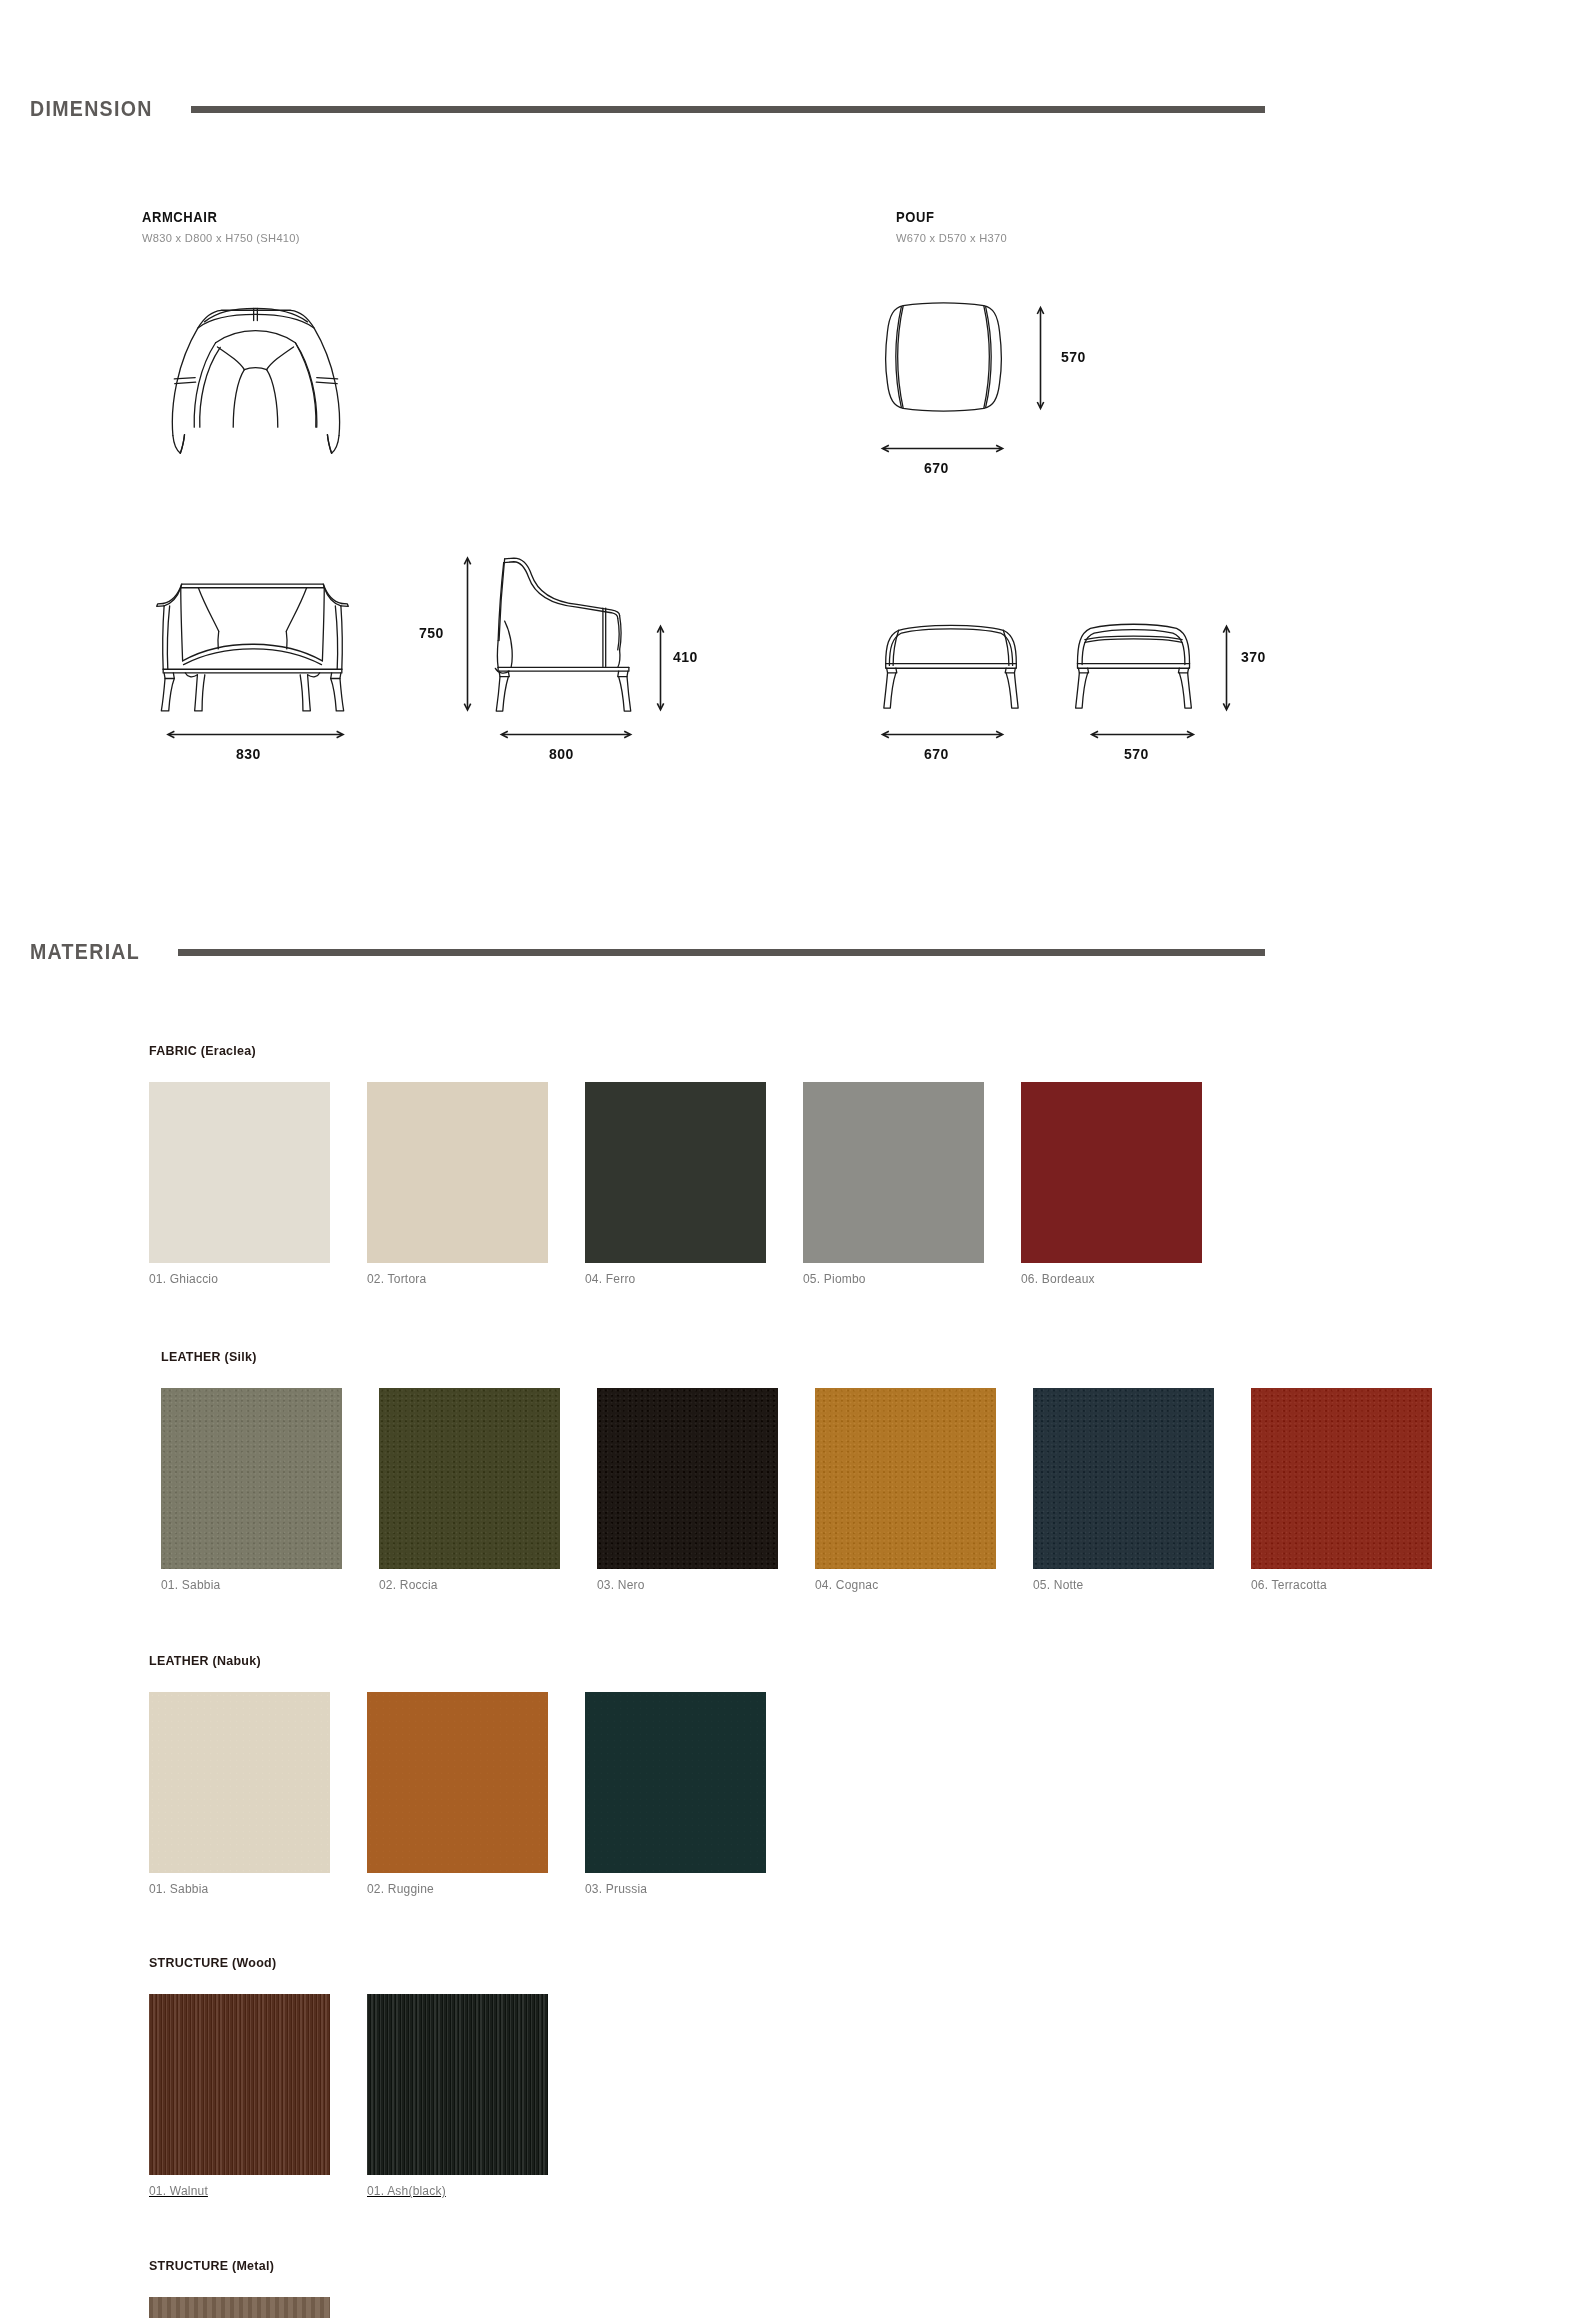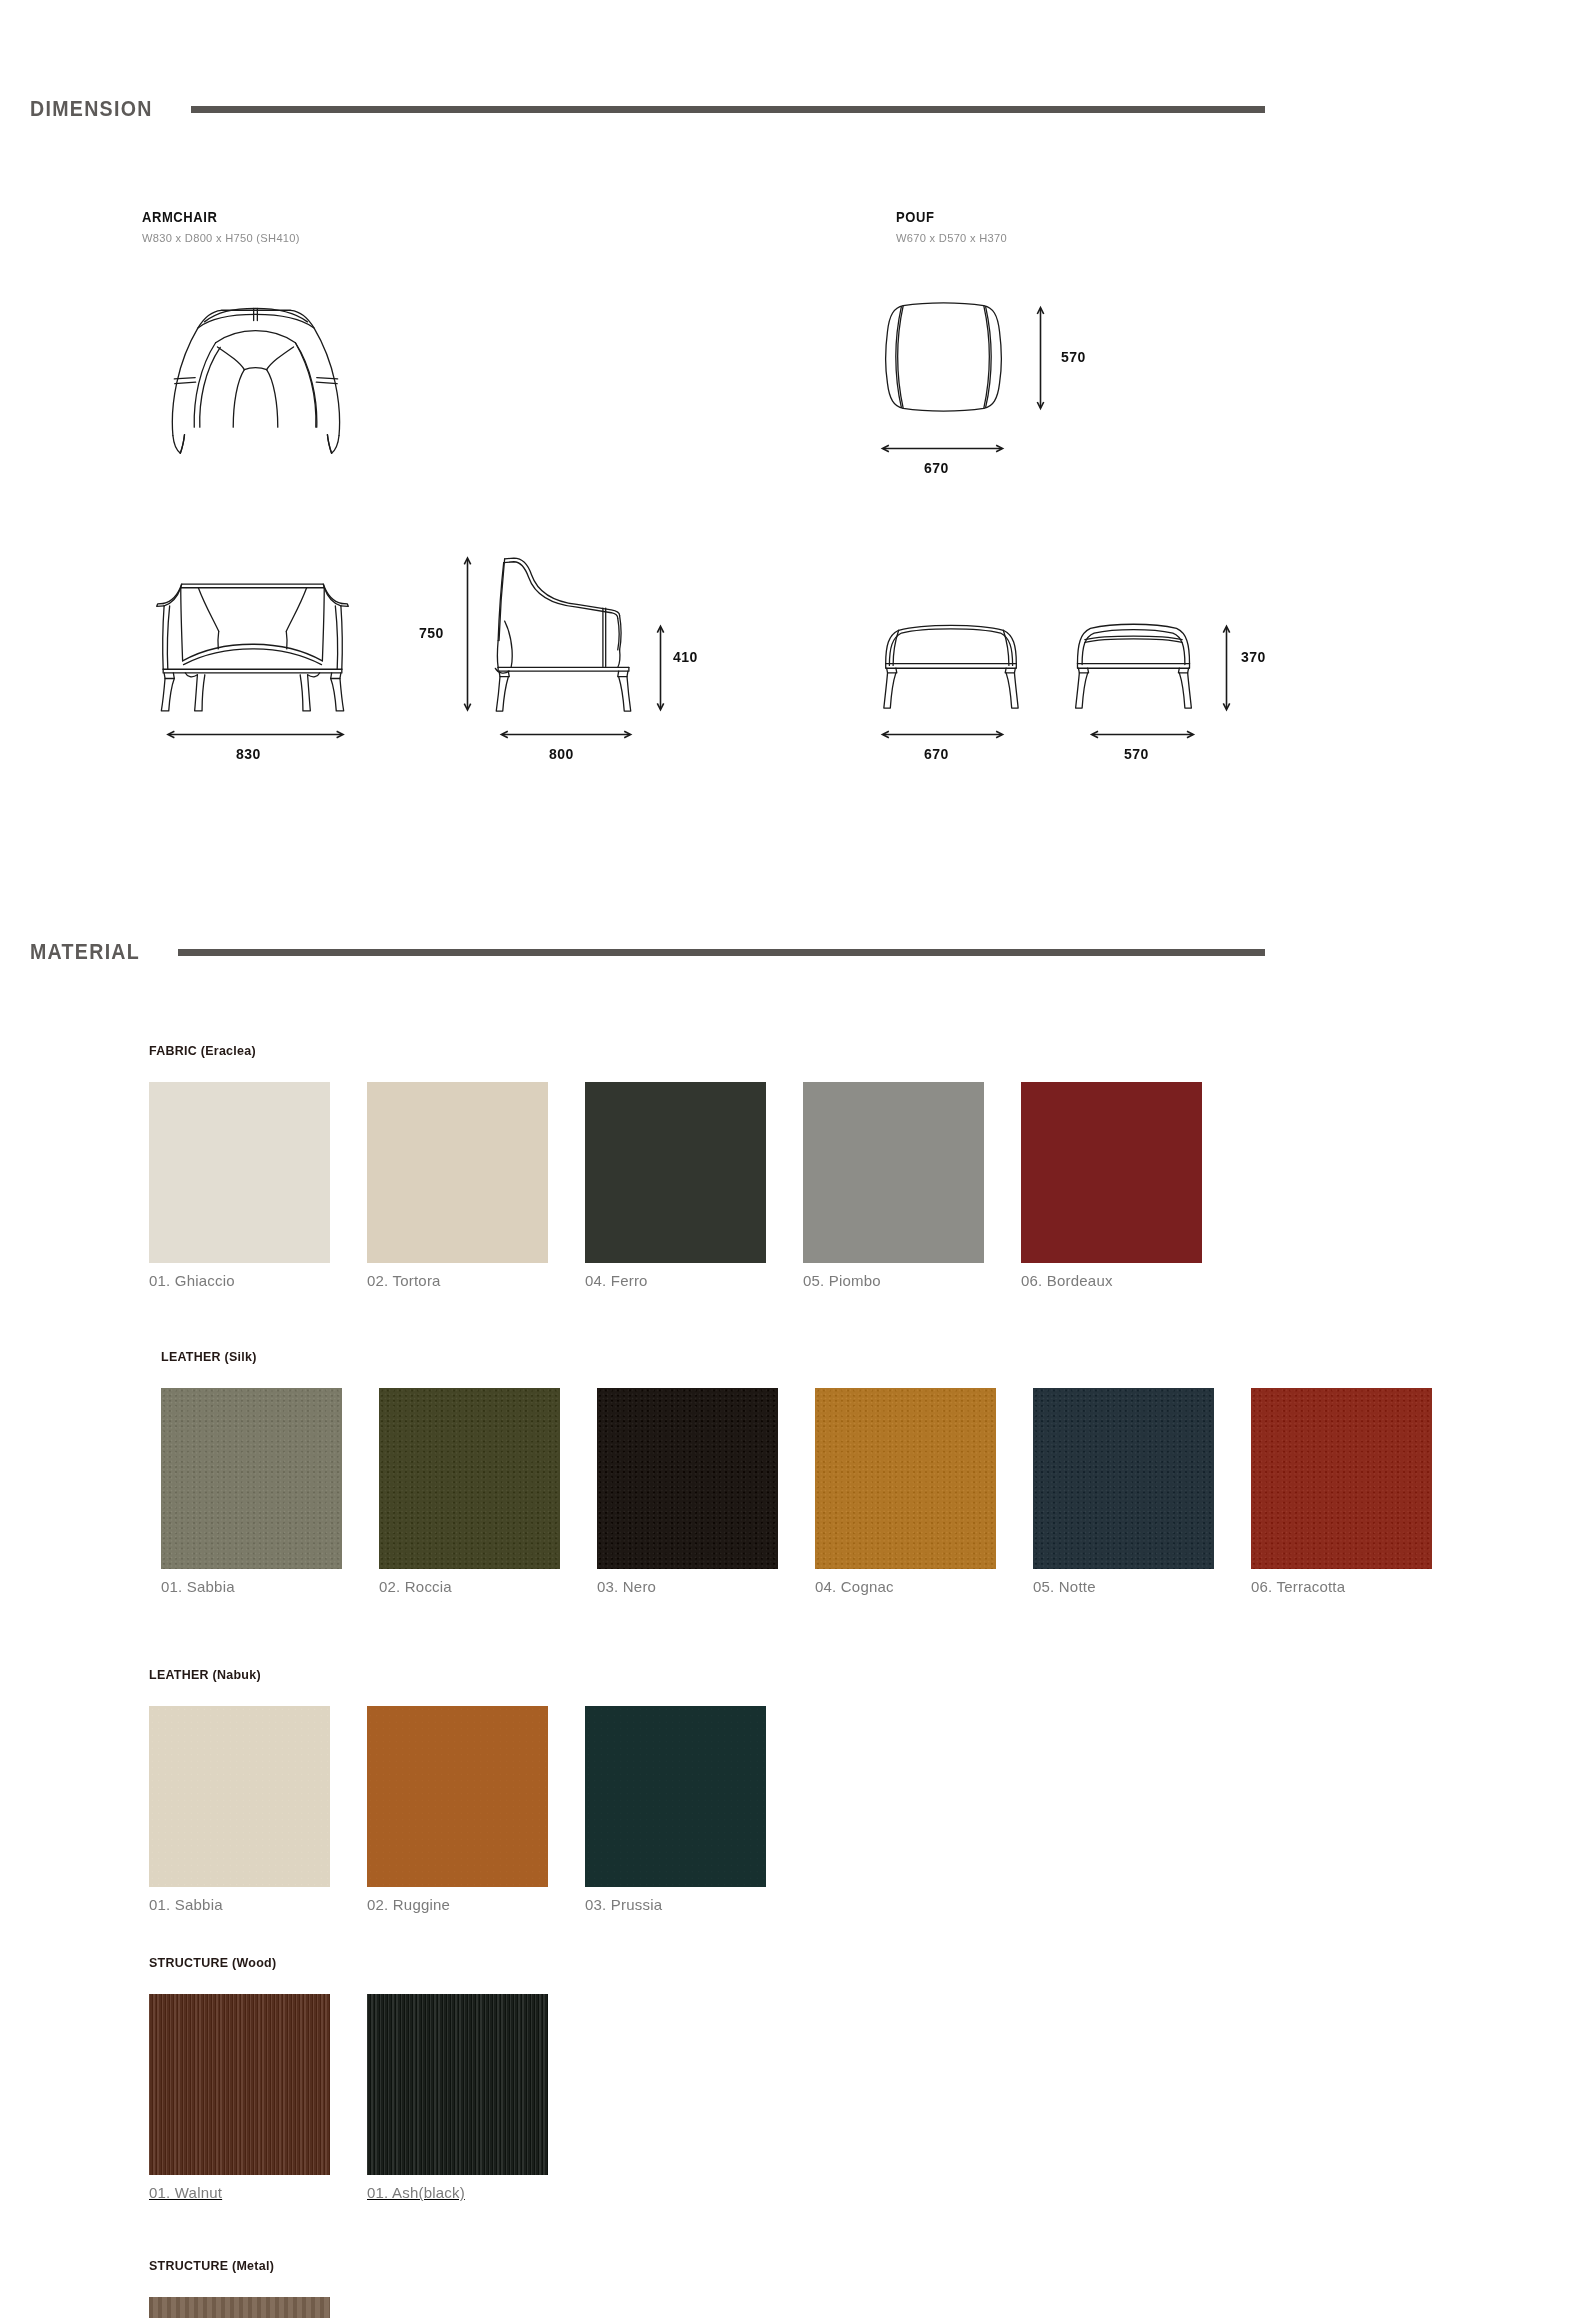--- a/index.html
+++ b/index.html
@@ -68,21 +68,21 @@
     white-space:nowrap;
   }
   .swatch-row{ display:flex; }
   .swatch{ margin-right:37px; }
   .swatch-chip{
     width:181px; height:181px;
     background-repeat:repeat;
   }
   .swatch-label{
     margin-top:9.3px;
-    font-size:15px; color:#7b7b7b; letter-spacing:0.2px;
+    font-size:12px; color:#7b7b7b; letter-spacing:0.2px;
     white-space:nowrap;
   }
 </style>
 </head>
 <body>
 
 <div class="section-head" style="top:95px;">
   <div class="section-title">DIMENSION</div>
   <div class="section-rule"></div>
 </div>
@@ -360,21 +360,21 @@
       <div class="swatch-chip tex-leather" id="s4" style="background: radial-gradient(rgb(51, 65, 74) 0.7px, transparent 0.9px) 0% 0% / 4.2px 4.2px, radial-gradient(rgb(19, 33, 42) 0.7px, transparent 0.9px) 0% 0% / 6px 5.1px, linear-gradient(rgb(37, 51, 60), rgb(37, 51, 60)) 0% 0% / auto rgb(37, 51, 60);"></div>
       <div class="swatch-label">05. Notte</div>
     </div>
     <div class="swatch">
       <div class="swatch-chip tex-leather" id="s5" style="background: radial-gradient(rgb(154, 56, 42) 0.7px, transparent 0.9px) 0% 0% / 4.2px 4.2px, radial-gradient(rgb(122, 24, 10) 0.7px, transparent 0.9px) 0% 0% / 6px 5.1px, linear-gradient(rgb(140, 42, 28), rgb(140, 42, 28)) 0% 0% / auto rgb(140, 42, 28);"></div>
       <div class="swatch-label">06. Terracotta</div>
     </div>
   </div>
 </div>
 
-<div class="mat-group" style="left:149px; top:1653px;margin-top:14px;">
+<div class="mat-group" style="left:149px; top:1653px;">
   <div class="mat-group-title">LEATHER (Nabuk)</div>
   <div class="swatch-row" style="margin-top:24px;">
     <div class="swatch">
       <div class="swatch-chip tex-nabuk" id="n0" style="background: radial-gradient(rgb(230, 221, 202) 0.5px, transparent 0.9px) 0% 0% / 6.5px 6.5px, linear-gradient(rgb(222, 213, 194), rgb(222, 213, 194)) 0% 0% / auto rgb(222, 213, 194);"></div>
       <div class="swatch-label">01. Sabbia</div>
     </div>
     <div class="swatch">
       <div class="swatch-chip tex-nabuk" id="n1" style="background: radial-gradient(rgb(176, 103, 44) 0.5px, transparent 0.9px) 0% 0% / 6.5px 6.5px, linear-gradient(rgb(168, 95, 36), rgb(168, 95, 36)) 0% 0% / auto rgb(168, 95, 36);"></div>
       <div class="swatch-label">02. Ruggine</div>
     </div>

